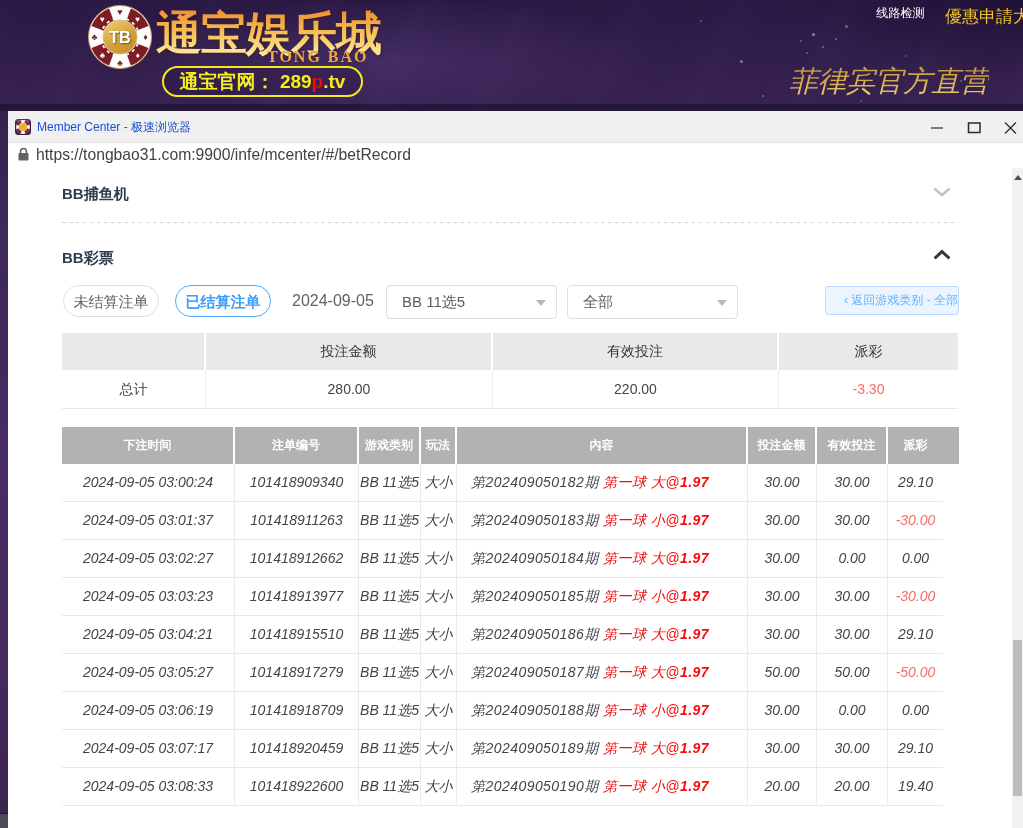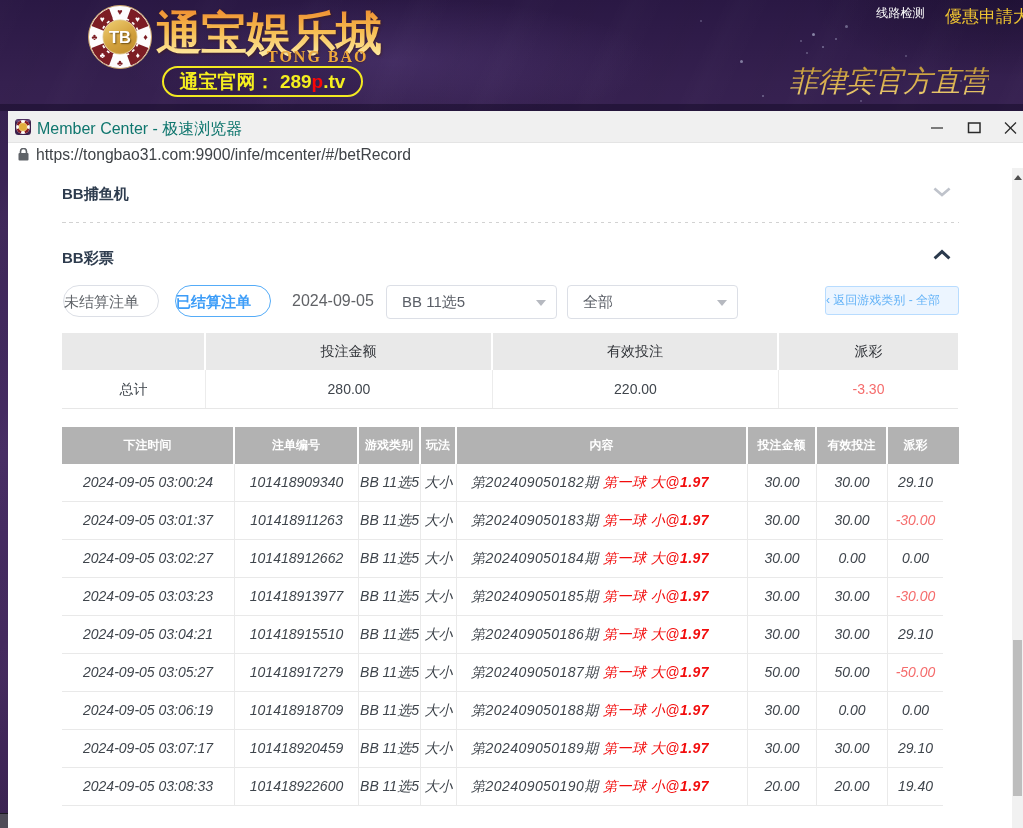--- a/index.html
+++ b/index.html
@@ -19,42 +19,42 @@
     background:linear-gradient(180deg,#ee8c30 8%,#f6bc50 45%,#ffeda6 88%);-webkit-background-clip:text;background-clip:text;color:transparent;
     filter:drop-shadow(1px 1.5px 1px rgba(70,25,0,0.5));}
   #brandsub{left:267px;top:48px;font-family:"Liberation Serif",serif;font-weight:bold;font-size:16px;letter-spacing:2px;white-space:nowrap;color:#efa93c;text-shadow:0 1px 1px rgba(80,30,0,0.35);}
   #ybox{left:162px;top:66px;width:197px;height:27px;border:2px solid #f3e921;border-radius:16px;background:rgba(22,8,40,0.18);
     text-align:center;line-height:27px;font-size:19px;font-weight:bold;color:#f5ee1f;white-space:nowrap;}
   #ybox .red{color:#fb0606;}
   #calli{left:789px;top:62px;font-family:"Liberation Serif",serif;font-style:italic;font-weight:normal;font-size:29px;letter-spacing:-0.5px;white-space:nowrap;
     background:linear-gradient(180deg,#bf983a 10%,#d9af4b 50%,#edd27e 95%);-webkit-background-clip:text;background-clip:text;color:transparent;}
   
   #titlebar{left:8px;top:111px;width:1015px;height:31px;background:#f0f0f0;}
-  #wintitle{left:37px;top:119px;font-size:16px;color:#0f766e;}
+  #wintitle{left:37px;top:119px;font-size:12px;color:#1d4ed8;}
   #addrbar{left:8px;top:142px;width:1015px;height:25px;background:#fff;border-top:1px solid #e4e4e4;border-bottom:1px solid #acacac;box-shadow:0 1px 1px rgba(0,0,0,0.07);}
   #url{left:36px;top:146px;font-size:15.7px;color:#3f4347;}
   
   #sbtrack{left:1012px;top:168px;width:11px;height:660px;background:#f1f1f1;}
   #sbthumb{left:1013px;top:640px;width:9px;height:156px;background:#bdbdbd;}
   #sbarrow{left:1014px;top:175px;width:0;height:0;border-left:4px solid transparent;border-right:4px solid transparent;border-bottom:5px solid #4e4e4e;}
   
   #page{left:8px;top:168px;width:1004px;height:660px;background:#fff;}
   .sect{position:absolute;left:62px;font-size:15px;font-weight:bold;color:#2e3c4e;}
   #dash{left:62px;top:222px;width:897px;height:1px;background:repeating-linear-gradient(90deg,#d2d2d2 0 3.5px,transparent 3.5px 7px);}
   
   .pill{position:absolute;top:285px;height:32px;border-radius:17px;background:#fff;box-sizing:border-box;
-    font-size:15px;text-align:left;line-height:32px;}
+    font-size:15px;text-align:center;line-height:32px;}
   #pill1{left:63px;width:96px;border:1px solid #dcdfe6;color:#5f6368;}
   #pill2{left:175px;width:96px;border:1px solid #55acf8;color:#3d9df8;font-weight:bold;}
   #fdate{left:292px;top:292px;font-size:16px;color:#606266;}
   .drop{position:absolute;top:285px;width:171px;height:34px;border:1px solid #dcdfe6;border-radius:4px;background:#fff;box-sizing:border-box;
     font-size:15px;color:#5a5e66;line-height:32px;padding-left:15px;}
   .caret{position:absolute;top:14px;width:0;height:0;border-left:5.5px solid transparent;border-right:5.5px solid transparent;border-top:6px solid #b6b9c0;}
   #backbtn{left:825px;top:286px;width:134px;height:29px;background:#ecf5ff;border:1px solid #b8dcff;border-radius:3px;box-sizing:border-box;
-    font-size:12px;color:#64b3f7;text-align:left;line-height:27px;}
+    font-size:12px;color:#64b3f7;text-align:right;line-height:27px;}
   
   #sumtab{left:62px;top:333px;width:896px;}
   .srow{display:flex;}
   .shead{height:37px;line-height:37px;background:#e9e9e9;}
   .shead div{box-sizing:border-box;border-right:2px solid #fff;text-align:center;font-size:14px;color:#303338;}
   .shead div:last-child{border-right:none;}
   .sbody{height:38px;line-height:38px;border-bottom:1px solid #e7e7e7;}
   .sbody div{box-sizing:border-box;border-right:1px solid #ececec;text-align:center;font-size:14px;color:#3f454c;}
   .sbody div:last-child{border-right:none;}
   .sc1{width:144px;}.sc2{width:287px;}.sc3{width:286px;}.sc4{width:179px;}

